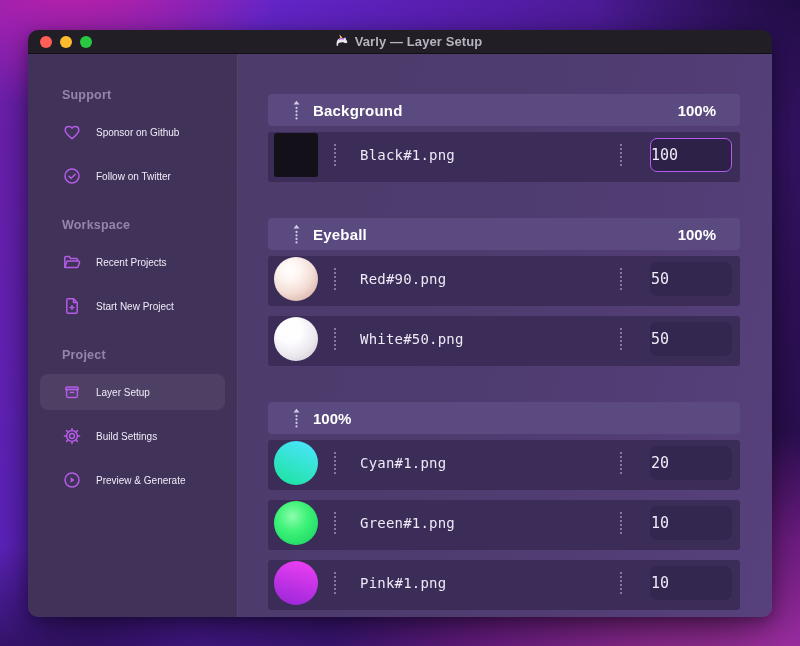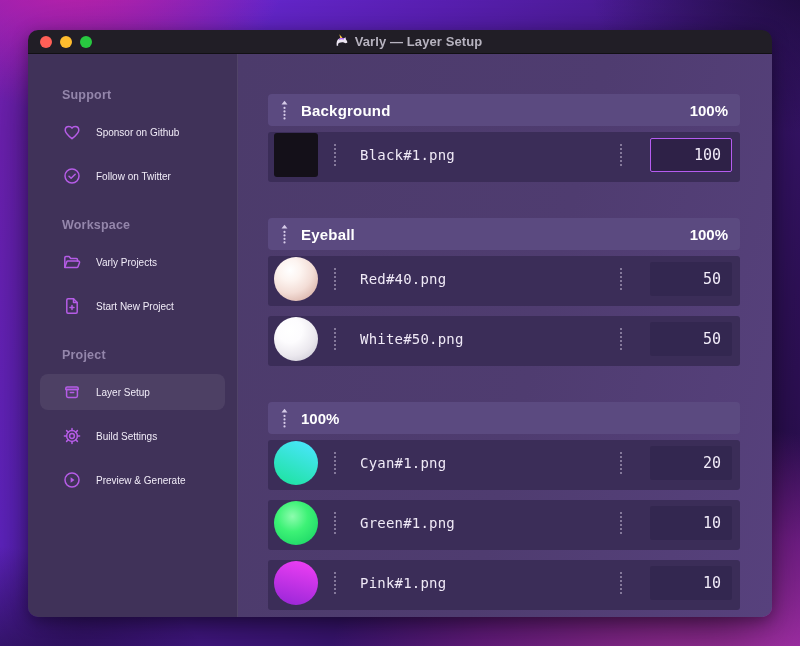--- a/index.html
+++ b/index.html
@@ -65,21 +65,21 @@
   .side-item svg { display:block; }
 
   
   .main {
     flex:1; min-width:0; padding:40px 32px 0 30px; overflow:hidden;
     background:linear-gradient(104deg, #4c3b6b 0%, #4f3c70 55%, #57417d 100%);
   }
   .group { margin-bottom:36px; }
   .group-header {
     height:32px; display:flex; align-items:center;
-    background:#5b4a80; border-radius:4px; padding:0 12px; margin-bottom:6px;
+    background:#5b4a80; border-radius:4px; padding:0 24px; margin-bottom:6px;
   }
   .drag { color:#d6cbe8; display:flex; align-items:center; margin-right:12px; cursor:grab; }
   .group-title { font-size:15px; font-weight:bold; color:#ffffff; flex:1; letter-spacing:.2px; }
   .group-weight { font-size:15px; font-weight:bold; color:#ffffff; }
 
   .row {
     height:50px; background:#3b2d58; border-radius:3px; margin-bottom:10px;
     display:flex; align-items:center; padding:0 8px 4px 6px;
   }
   .row:last-child { margin-bottom:0; }
@@ -94,24 +94,24 @@
 
   .vdiv {
     height:22px; border-left:2px dotted rgba(233,223,246,.42);
     margin-left:16px;
   }
   .file {
     flex:1; margin-left:24px; color:#efe9f6; font-size:14px;
     font-family:"DejaVu Sans Mono", monospace; letter-spacing:.2px;
   }
   .val {
-    width:82px; height:34px; margin-left:28px; border-radius:2px;
+    width:82px; height:34px; margin-left:28px; border-radius:7px;
     background:#332750; border:1px solid transparent;
     color:#f1ebf8; font-size:15px; font-family:"DejaVu Sans Mono", monospace;
-    text-align:right; padding-right:10px; outline:none;
+    padding-right:10px; outline:none;
   }
   .val.focused { background:#2e2147; border:1.5px solid var(--focus-border); }
 </style>
 </head>
 <body>
 
 <div class="desktop">
   <div class="window">
 
     <div class="titlebar">
@@ -156,21 +156,21 @@
           </div>
           <div class="side-section">
     <div class="side-label">Workspace</div>
   <div class="side-item">
     <span class="ico">
                 <svg viewBox="0 0 20 20" width="20" height="20" fill="none" stroke="currentColor" stroke-width="1.5" stroke-linecap="round" stroke-linejoin="round" aria-hidden="true">
                   <path d="M2.8 15.2V5.8c0-.7.5-1.2 1.2-1.2h3.1l1.6 1.9h5.6c.7 0 1.2.5 1.2 1.2v1.2"></path>
                   <path d="M2.8 15.2l1.9-5.3c.2-.5.6-.8 1.1-.8h10.6c.8 0 1.4.8 1.1 1.6l-1.5 4c-.2.5-.6.8-1.1.8H2.8z"></path>
                 </svg>
               </span>
-    <span class="lbl">Varly Projects</span>
+    <span class="lbl">Recent Projects</span>
   </div>
             <div class="side-item">
     <span class="ico">
                 <svg viewBox="0 0 20 20" width="20" height="20" fill="none" stroke="currentColor" stroke-width="1.5" stroke-linecap="round" stroke-linejoin="round" aria-hidden="true">
                   <path d="M11.5 2.8H6c-.7 0-1.2.5-1.2 1.2v12c0 .7.5 1.2 1.2 1.2h8c.7 0 1.2-.5 1.2-1.2V6.5z"></path>
                   <path d="M11.5 2.8v3.7h3.7"></path>
                   <path d="M10 9.5v4M8 11.5h4"></path>
                 </svg>
               </span>
     <span class="lbl">Start New Project</span>
@@ -245,21 +245,21 @@
           <circle cx="5" cy="21" r="1.25" fill="currentColor"></circle>
         </svg>
       </span>
       <span class="group-title">Eyeball</span>
       <span class="group-weight">100%</span>
     </header>
     <div class="rows">
               <div class="row">
     <div class="thumb red-sphere"></div>
     <div class="vdiv"></div>
-    <div class="file">Red#40.png</div>
+    <div class="file">Red#90.png</div>
     <div class="vdiv"></div>
     <input class="val" type="text" value="50" style="">
   </div>
               <div class="row">
     <div class="thumb white-sphere"></div>
     <div class="vdiv"></div>
     <div class="file">White#50.png</div>
     <div class="vdiv"></div>
     <input class="val" type="text" value="50" style="">
   </div>

